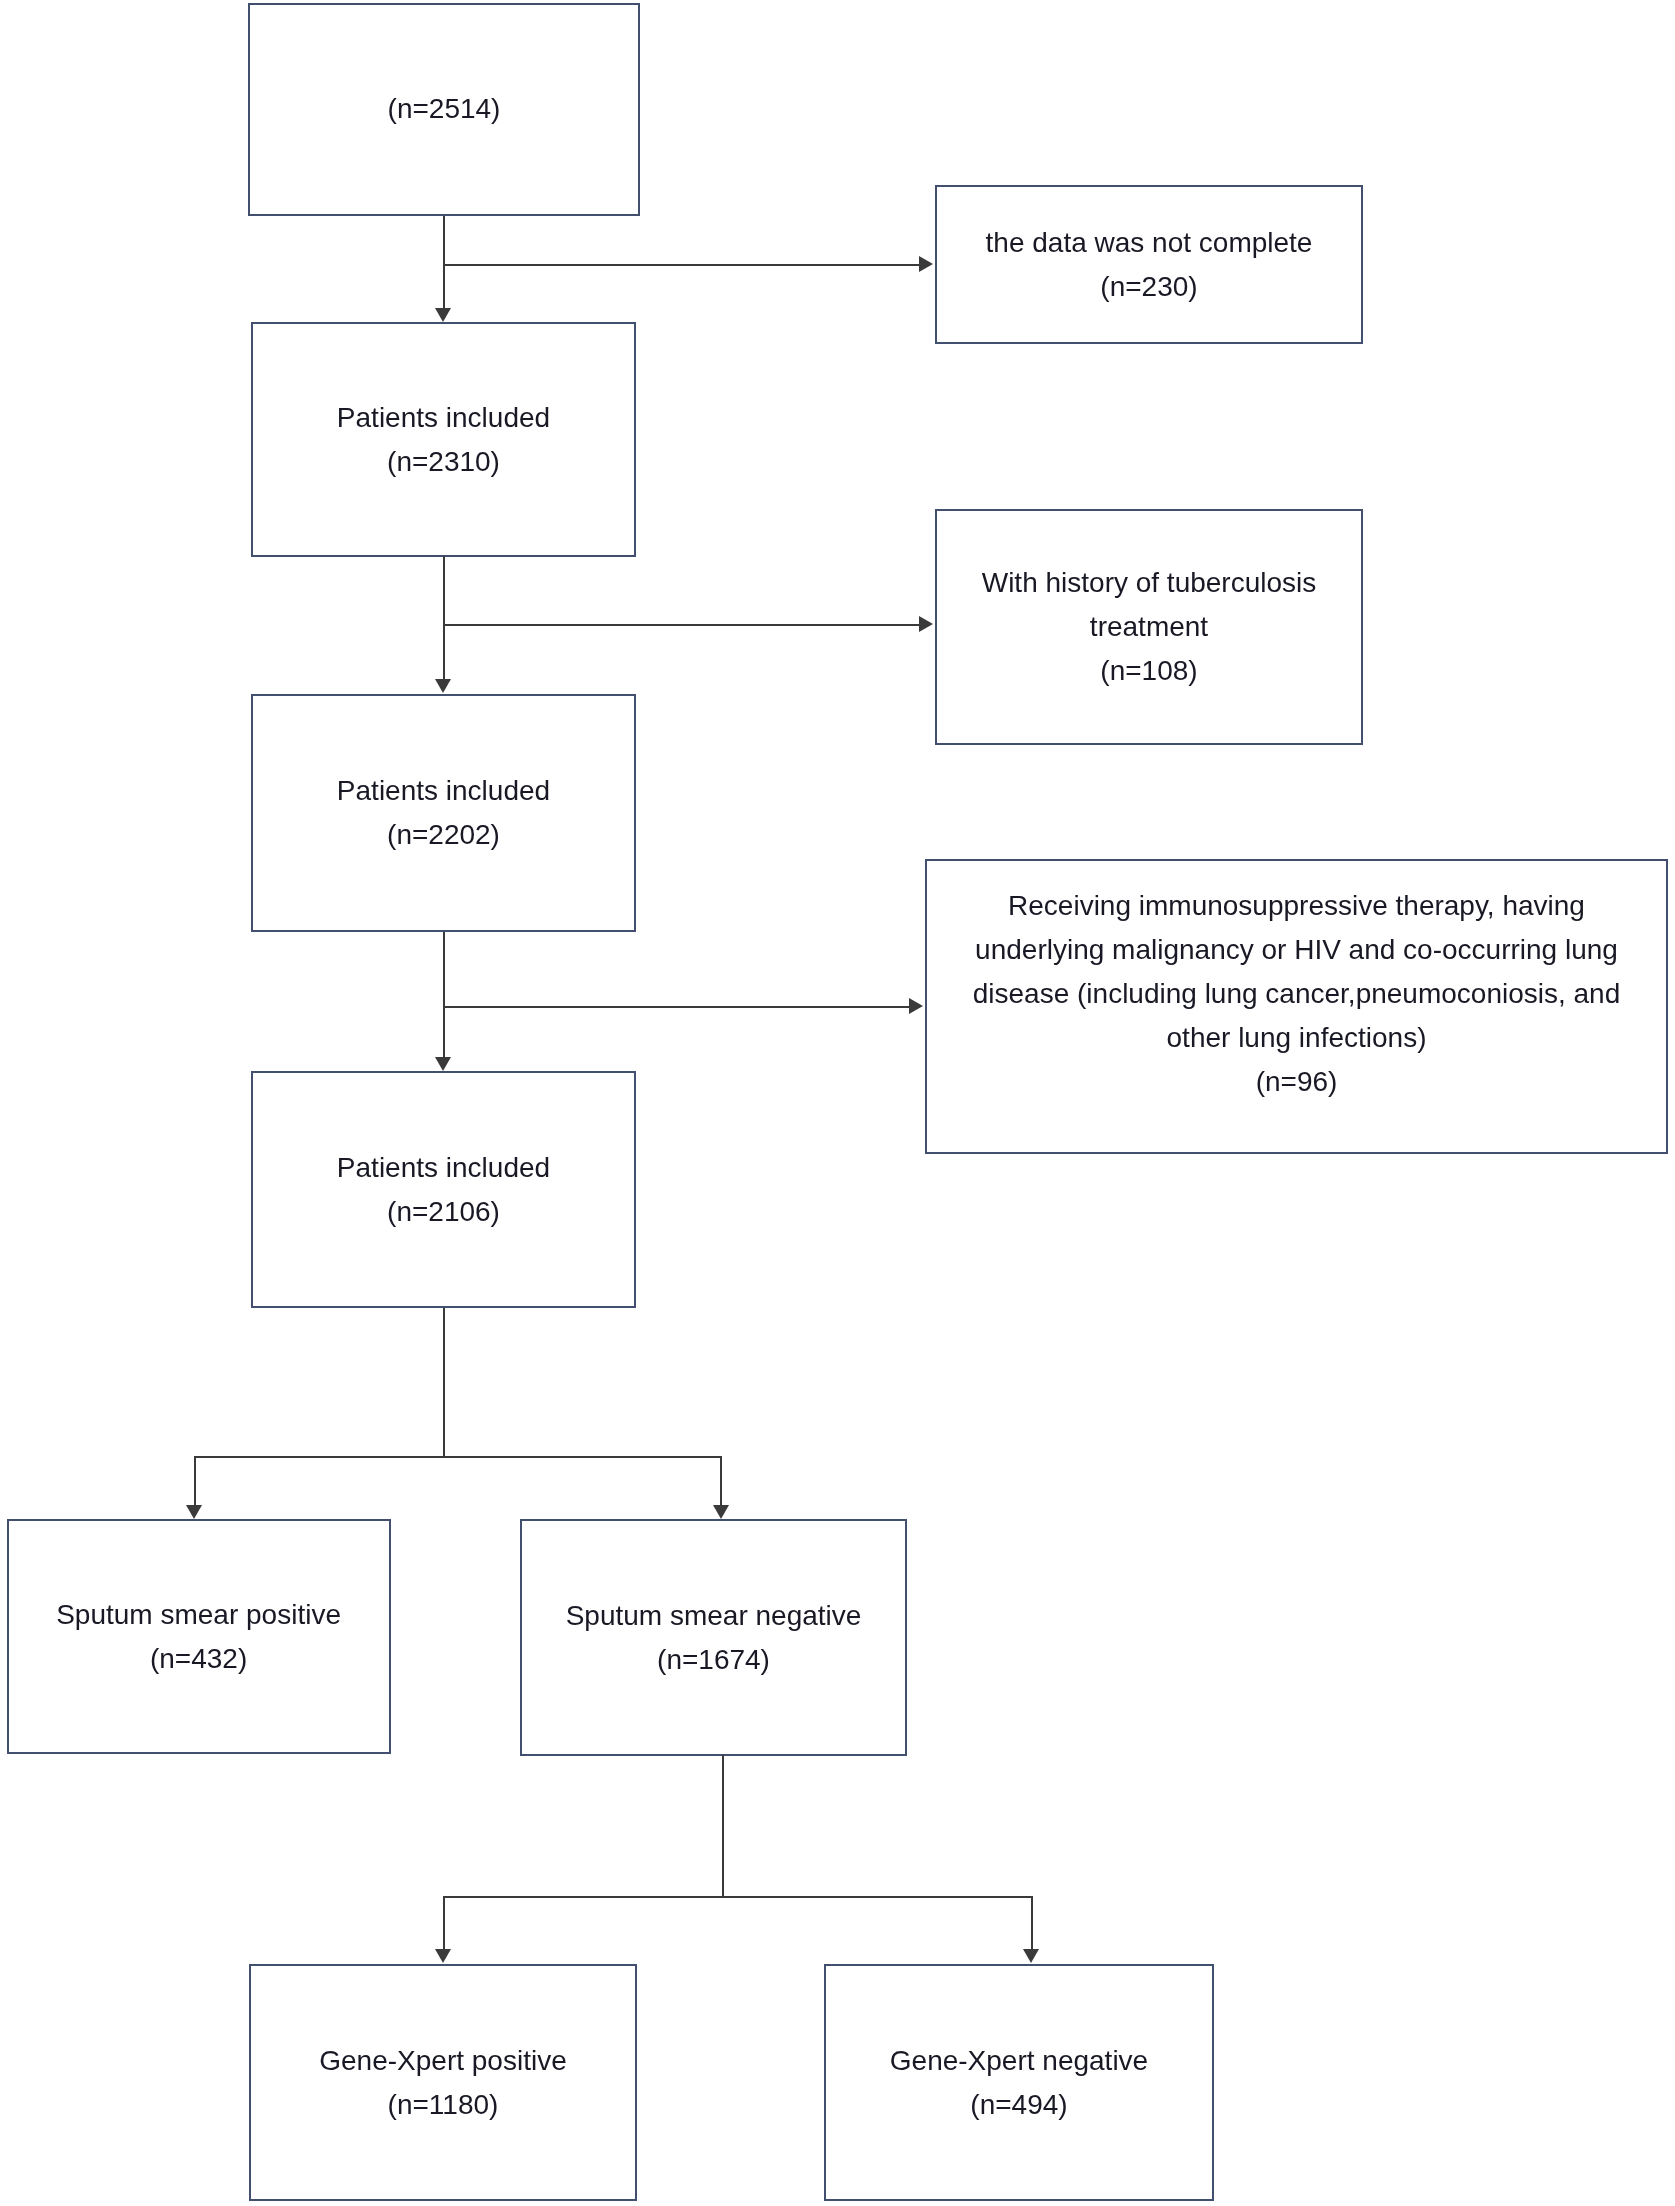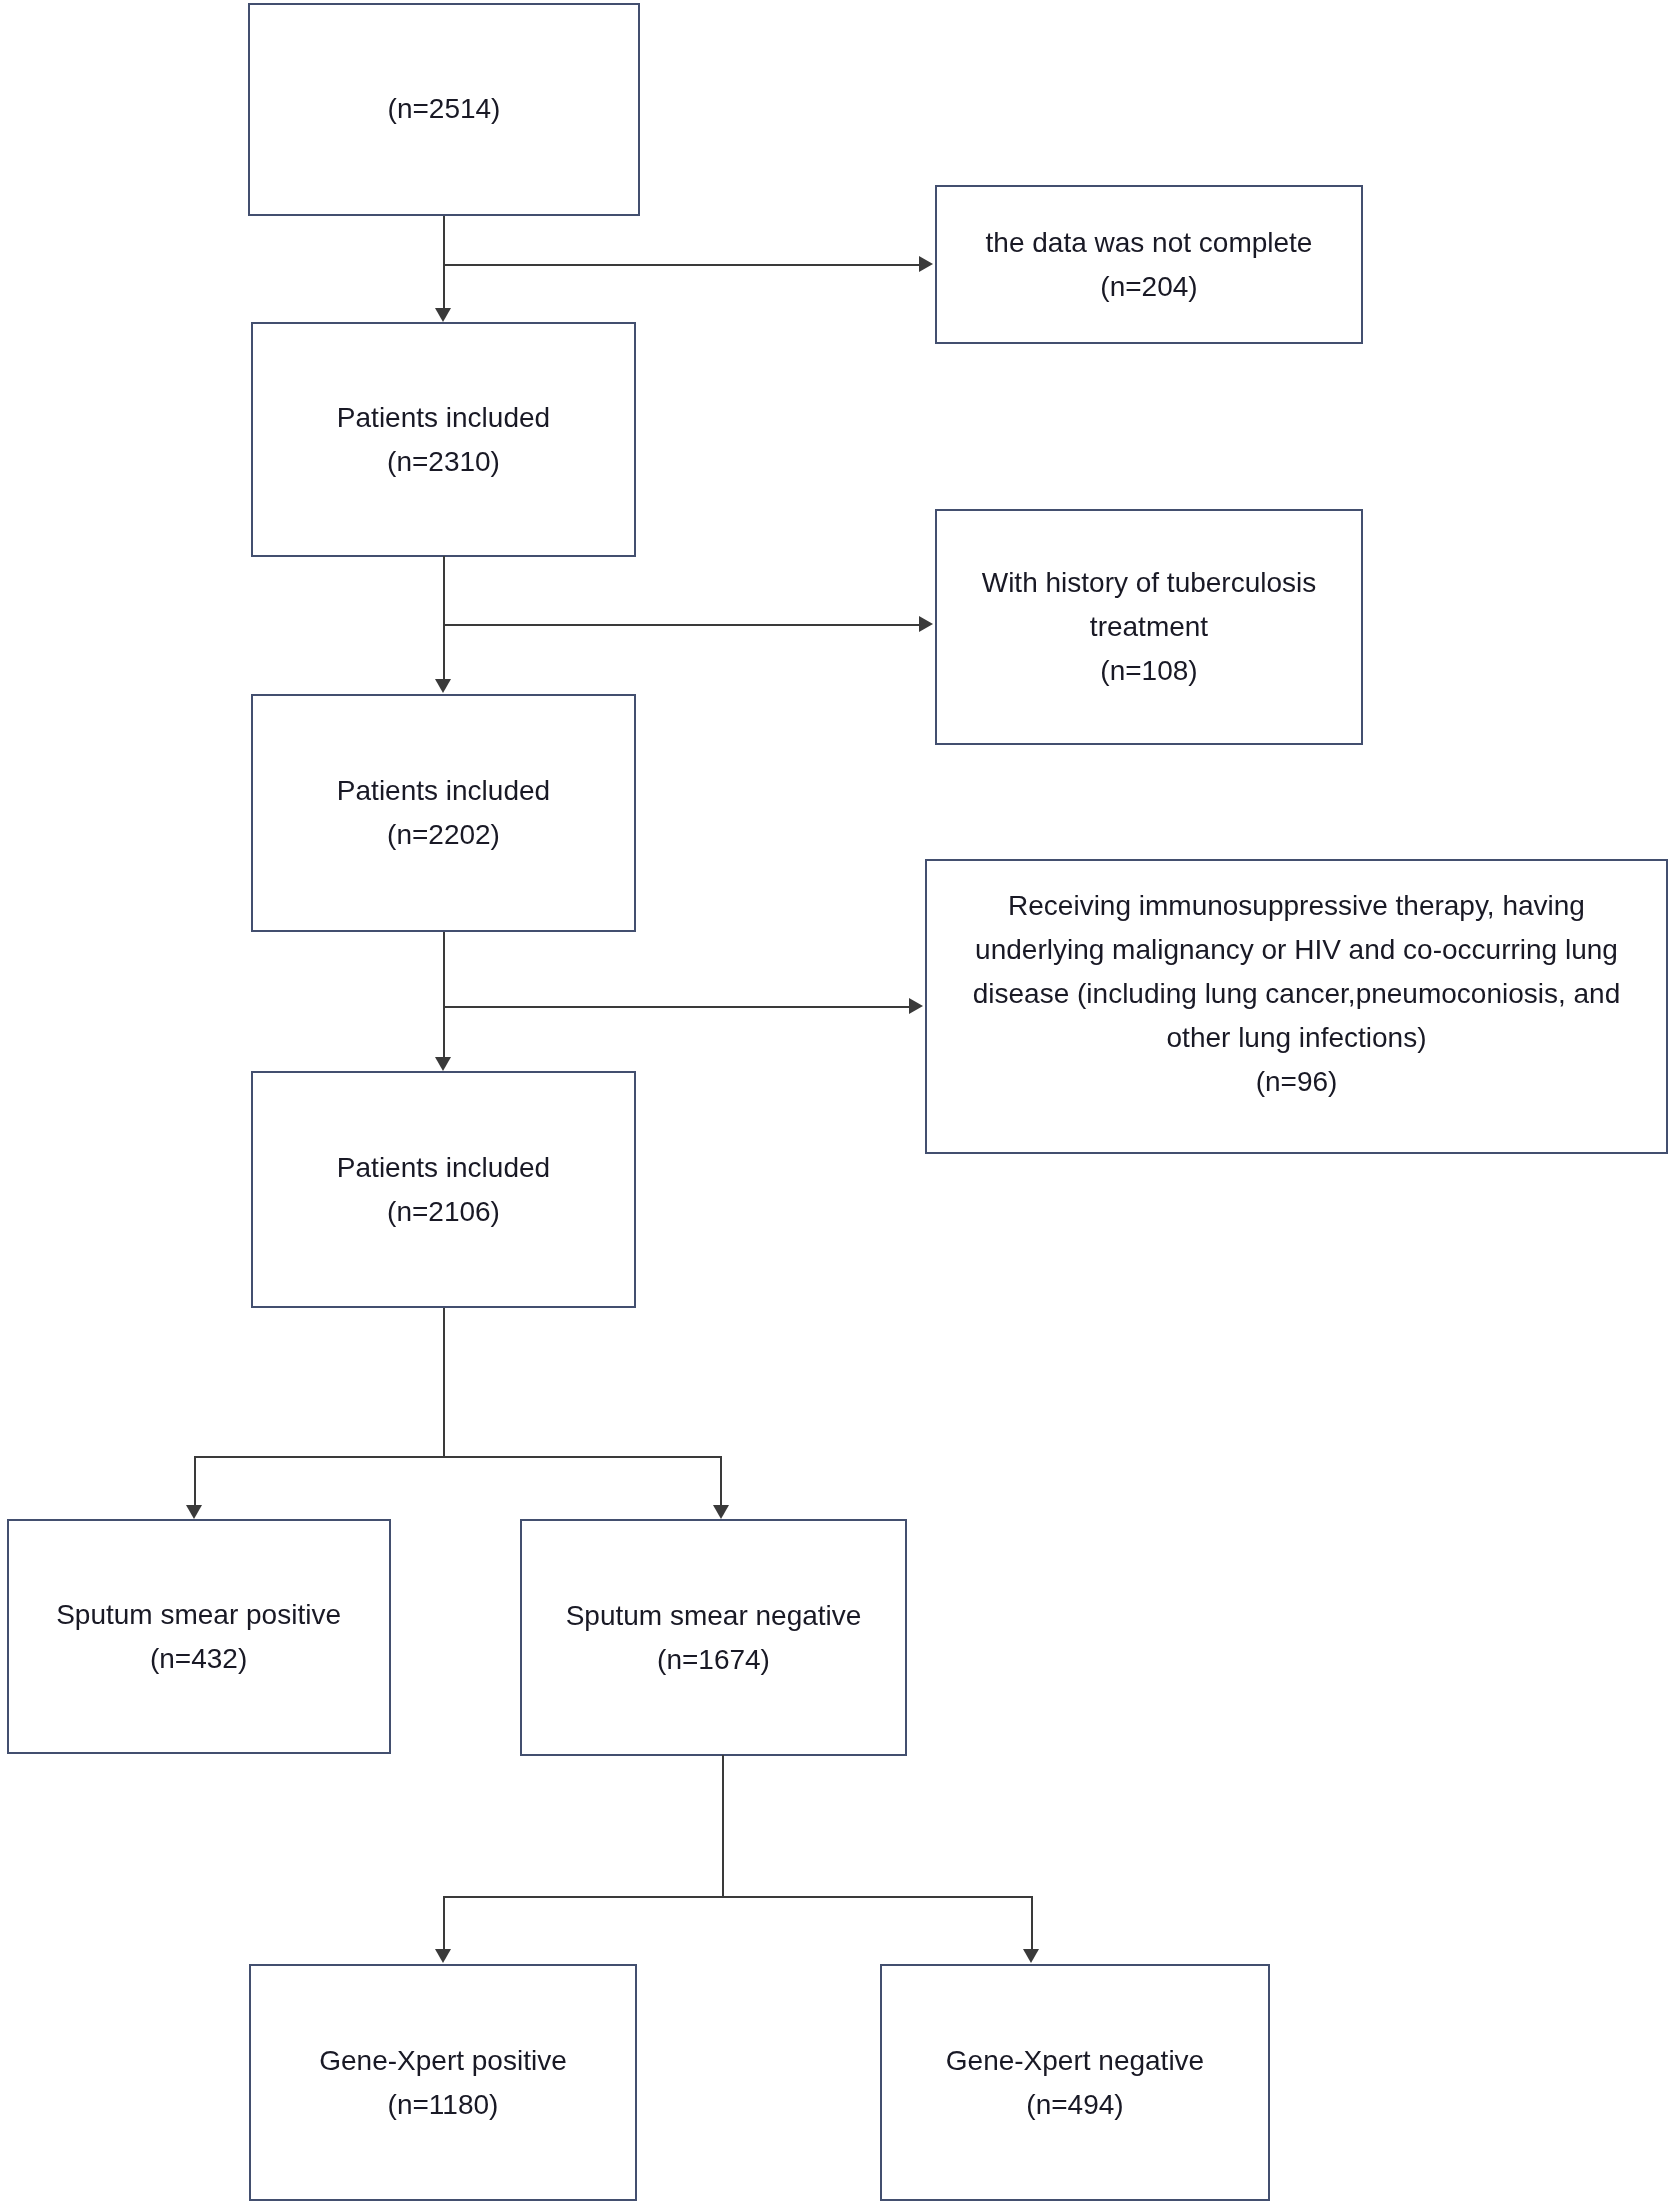--- a/index.html
+++ b/index.html
@@ -76,21 +76,21 @@
     <div class="count">(n=2202)</div>
   </div>
 
   <div class="box" style="left:251px; top:1071px; width:385px; height:237px; padding:0 19px;">
     <div class="label">Patients included</div>
     <div class="count">(n=2106)</div>
   </div>
 
   <div class="box" style="left:935px; top:185px; width:428px; height:159px; padding:0 19px;">
     <div class="label">the data was not complete</div>
-    <div class="count">(n=204)</div>
+    <div class="count">(n=230)</div>
   </div>
 
   <div class="box" style="left:935px; top:509px; width:428px; height:236px; padding:0 19px;">
     <div class="label">With history of tuberculosis treatment</div>
     <div class="count">(n=108)</div>
   </div>
 
   <div class="box" style="left:925px; top:859px; width:743px; height:295px; padding:0 37px; justify-content:flex-start; padding-top:23px;">
     <div class="label">Receiving immunosuppressive therapy, having underlying malignancy or HIV and co-occurring lung disease (including lung cancer,pneumoconiosis, and other lung infections)</div>
     <div class="count">(n=96)</div>
@@ -104,21 +104,21 @@
   <div class="box" style="left:520px; top:1519px; width:387px; height:237px; padding:0 19px;">
     <div class="label">Sputum smear negative</div>
     <div class="count">(n=1674)</div>
   </div>
 
   <div class="box" style="left:249px; top:1964px; width:388px; height:237px; padding:0 19px;">
     <div class="label">Gene-Xpert positive</div>
     <div class="count">(n=1180)</div>
   </div>
 
-  <div class="box" style="left:880px; top:1964px; width:390px; height:237px; padding:0 19px;">
+  <div class="box" style="left:824px; top:1964px; width:390px; height:237px; padding:0 19px;">
     <div class="label">Gene-Xpert negative</div>
     <div class="count">(n=494)</div>
   </div>
 
   <div class="vline" style="left:443px; top:216px; height:95px;"></div>
   <div class="arrow-down" style="left:435px; top:308px;"></div>
   <div class="hline" style="left:443px; top:264px; width:478px;"></div>
   <div class="arrow-right" style="left:919px; top:256px;"></div>
 
   <div class="vline" style="left:443px; top:556px; height:126px;"></div>

